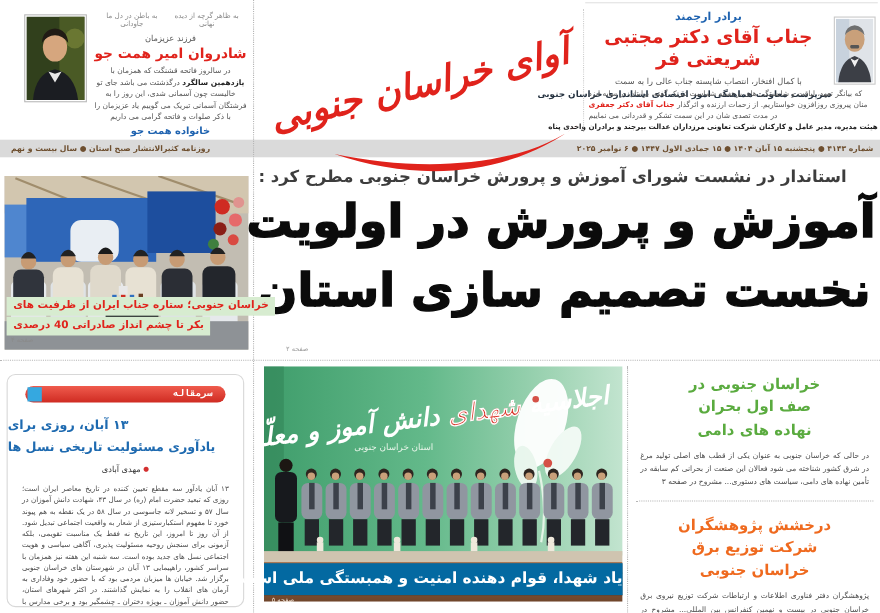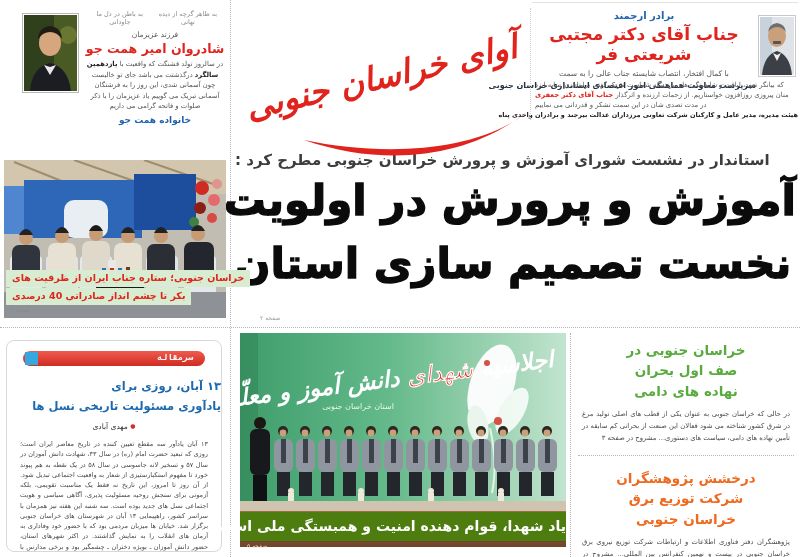--- a/index.html
+++ b/index.html
@@ -64,28 +64,28 @@
   #cap1{left:6px;top:270px;}
   #cap2{left:6px;top:288px;}
   #mine-pageref{left:10px;top:306px;font-size:6px;color:#8a8a8a;z-index:4;}
 
   
   #editorial{left:6px;top:340px;width:216px;height:212px;border:1px solid #d8d8d8;border-radius:8px;overflow:hidden;background:#fff;}
   #ed-bar{position:relative;margin:10px 16px 0 16px;height:15px;border-radius:8px;
           background:linear-gradient(180deg,#ef5b4d,#cf2b22);font-family:Liberation Mono, monospace;}
   #ed-bar .sq{position:absolute;left:2px;top:1px;width:13px;height:13px;background:#35a8e0;}
   #ed-bar .lbl{position:absolute;right:12px;top:0;line-height:15px;color:#fff;font-size:8.5px;font-weight:bold;}
-  #ed-title{margin-top:11px;text-align:right;color:#1e6ab0;font-weight:bold;font-size:11.5px;line-height:1.7;}
+  #ed-title{margin-top:11px;text-align:left;color:#1e6ab0;font-weight:bold;font-size:11.5px;line-height:1.7;}
   #ed-author{text-align:center;margin-top:6px;font-size:7.5px;color:#333;}
   #ed-author .dot{color:#d32f2f;font-size:6px;vertical-align:1px;}
   #ed-body{margin:8px 13px 0;font-size:6.5px;line-height:1.58;text-align:justify;color:#4a4a4a;}
 
   
   #ceremony{left:240px;top:333px;width:326px;height:214px;}
-  #cer-banner{left:240px;top:512px;width:326px;height:29px;background:#4d7c0f;z-index:4;
+  #cer-banner{left:240px;top:512px;width:326px;height:29px;background:#0369a1;z-index:4;
               color:#fff;font-weight:bold;font-size:14px;text-align:center;line-height:29px;white-space:nowrap;}
   #cer-pageref{left:247px;top:542px;font-size:6px;color:#f2e6da;z-index:5;}
 
   
   .rc-art{position:absolute;left:576px;width:220px;text-align:center;}
   #rc1{top:340px;}
   #rc2{top:468px;}
   .rc-title{font-weight:bold;font-size:13.5px;line-height:1.5;}
   #rc1 .rc-title{color:#5aab3f;}
   #rc2 .rc-title{color:#ef6a1f;}
@@ -109,21 +109,21 @@
         <path d="M20 50 L26 60 L32 50 L26 52 Z" fill="#e8e8e8"></path>
       </svg>
     </div>
     <div id="ob-content">
       <div class="ob-verse">
         <span>به ظاهر گرچه از دیده نهانی</span>
         <span>به باطن در دل ما جاودانی</span>
       </div>
       <div class="ob-intro">فرزند عزیزمان</div>
       <div class="ob-name">شادروان امیر همت جو</div>
-      <div class="ob-body"><span>در سالروز تولد قشنگت که واقعیت با </span><b>یازدهمین سالگرد</b><span> درگذشتت می باشد جای تو خالیست چون آسمانی شدی، این روز را به فرشتگان آسمانی تبریک می گوییم یاد عزیزمان را با ذکر صلوات و فاتحه گرامی می داریم</span></div>
+      <div class="ob-body"><span>در سالروز فاتحه قشنگت که همزمان با </span><b>یازدهمین سالگرد</b><span> درگذشتت می باشد جای تو خالیست چون آسمانی شدی، این روز را به فرشتگان آسمانی تبریک می گوییم یاد عزیزمان را با ذکر صلوات و فاتحه گرامی می داریم</span></div>
       <div class="ob-sign">خانواده همت جو</div>
     </div>
   </div>
 
   <div class="abs" id="masthead">
     <svg width="306" height="158" viewBox="0 0 306 158">
       <path d="M78 140 C 160 168, 242 158, 301 112 C 252 152, 158 157, 78 140 Z" fill="#e0231c"></path>
       <text x="158" y="88" text-anchor="middle" font-size="33" font-weight="bold" font-style="italic" fill="#e0231c" direction="rtl" transform="rotate(-13 158 88)" style="font-family:'DejaVu Sans',sans-serif;">آوای خراسان جنوبی</text>
     </svg>
   </div>
@@ -143,20 +143,24 @@
     <div id="cg-head">
       <div class="cg-salut">برادر ارجمند</div>
       <div class="cg-name">جناب آقای دکتر مجتبی شریعتی فر</div>
       <div class="cg-line1">با کمال افتخار، انتصاب شایسته جناب عالی را به سمت</div>
       <div class="cg-pos">سرپرست معاونت هماهنگی امور اقتصادی استانداری خراسان جنوبی</div>
     </div>
     <div id="cg-body"><span>که بیانگر تعهد، لیاقت و شایستگی های برجسته شماست تبریک گفته، برایتان در سایه ایزد منان پیروزی روزافزون خواستاریم. از زحمات ارزنده و اثرگذار </span><span class="red">جناب آقای دکتر جعفری</span><span> در مدت تصدی شان در این سمت تشکر و قدردانی می نماییم</span></div>
     <div id="cg-sign">هیئت مدیره، مدیر عامل و کارکنان شرکت تعاونی مرزداران عدالت بیرجند و برادران واحدی پناه</div>
   </div>
 
+  <div class="abs" id="infobar">
+    <span class="t" id="info-left">روزنامه کثیرالانتشار صبح استان ● سال بیست و نهم</span>
+    <span class="t" id="info-right">شماره ۴۱۴۳ ● پنجشنبه ۱۵ آبان ۱۴۰۴ ● ۱۵ جمادی الاول ۱۴۴۷ ● ۶ نوامبر ۲۰۲۵</span>
+  </div>
 
   <div class="abs vdots" id="vline-left"></div>
   <div class="abs vdots" id="vline-mid"></div>
   <div class="abs" id="vline-head"></div>
   <div class="abs hdots" id="hline-main"></div>
 
   <div class="abs" id="kicker">استاندار در نشست شورای آموزش و پرورش خراسان جنوبی مطرح کرد :</div>
   <div class="abs" id="headline">
     <span>آموزش و پرورش در اولویت</span>
     <span>نخست تصمیم سازی استان</span>

